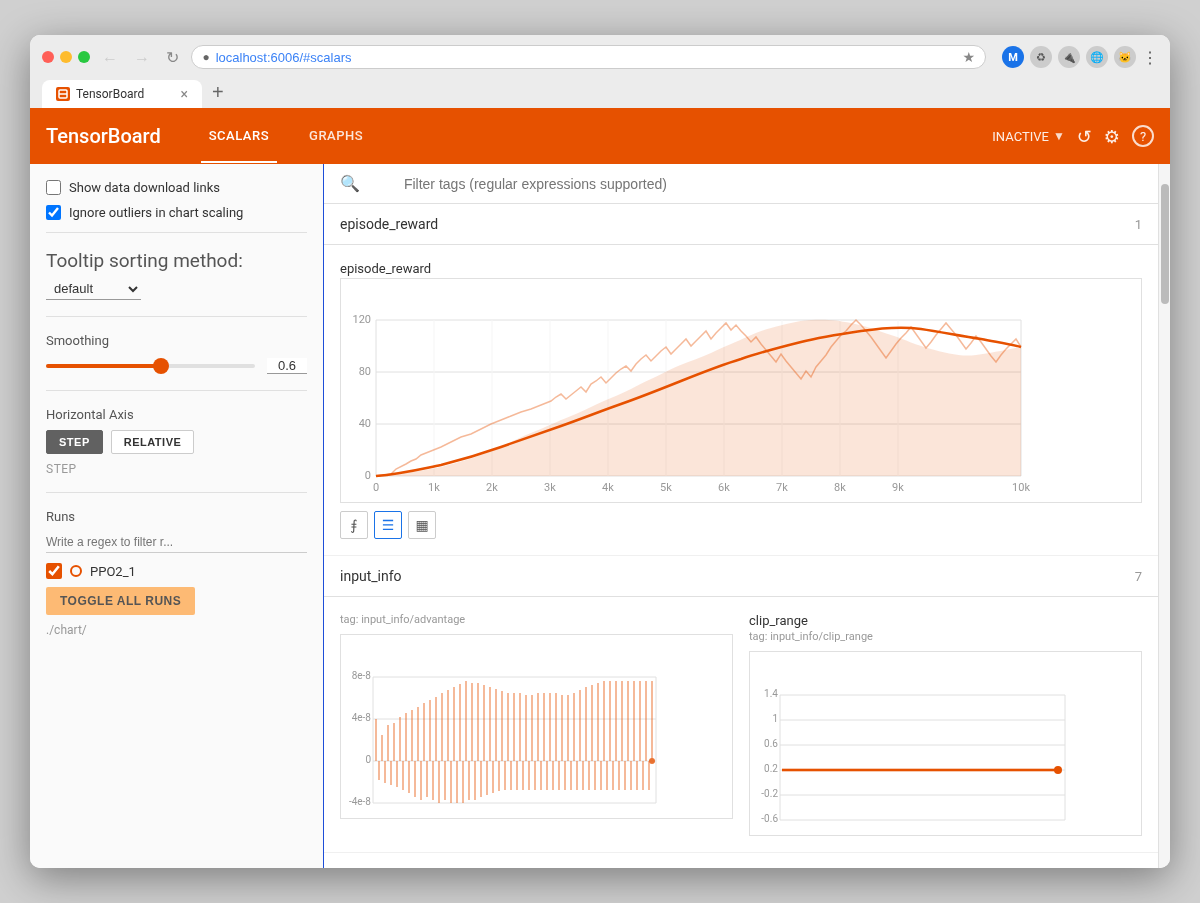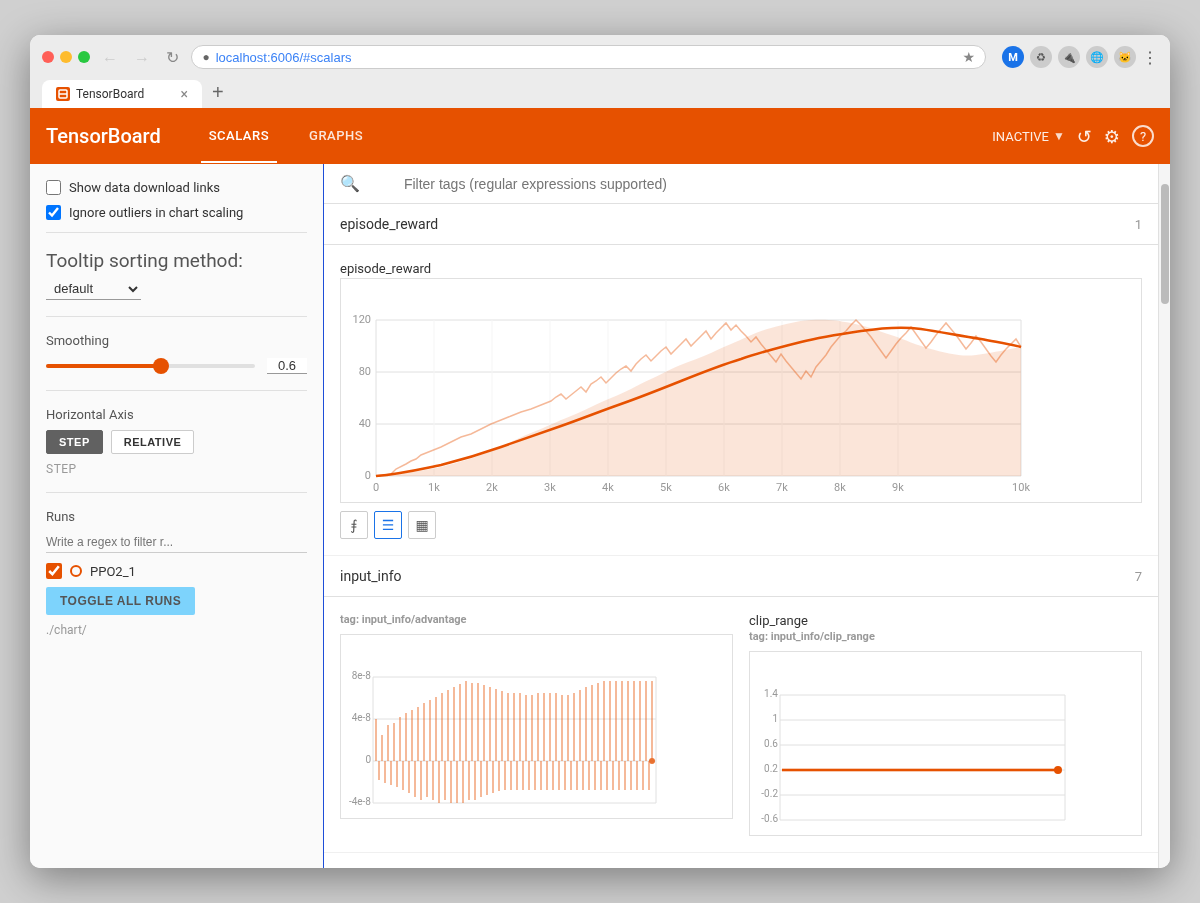--- a/index.html
+++ b/index.html
@@ -261,21 +261,21 @@
     }
     .run-checkbox { width: 16px; height: 16px; accent-color: #e65100; }
     .run-color-dot {
       width: 12px; height: 12px;
       border-radius: 50%;
       border: 2px solid #e65100;
     }
     .run-name { font-size: 13px; color: #333; }
 
     .toggle-all-btn {
-      background: #7dd3fc;
+      background: #fdba74;
       border: none;
       padding: 7px 14px;
       font-size: 12px;
       font-weight: 600;
       letter-spacing: 0.5px;
       color: #555;
       cursor: pointer;
       border-radius: 2px;
       margin-bottom: 8px;
       display: block;
@@ -316,21 +316,21 @@
       background: #fff;
     }
     .section-title { font-size: 14px; color: #333; font-weight: 400; }
     .section-count { font-size: 13px; color: #999; }
 
     .chart-container {
       padding: 16px;
       border-bottom: 1px solid #f0f0f0;
     }
     .chart-title { font-size: 13px; color: #333; margin-bottom: 2px; }
-    .chart-tag { font-size: 11px; color: #999; margin-bottom: 8px; font-weight: bold; }
+    .chart-tag { font-size: 11px; color: #999; margin-bottom: 8px; }
 
     
     .chart-svg-container {
       border: 1px solid #e0e0e0;
       position: relative;
       background: #fff;
     }
 
     .chart-actions {
       display: flex;

